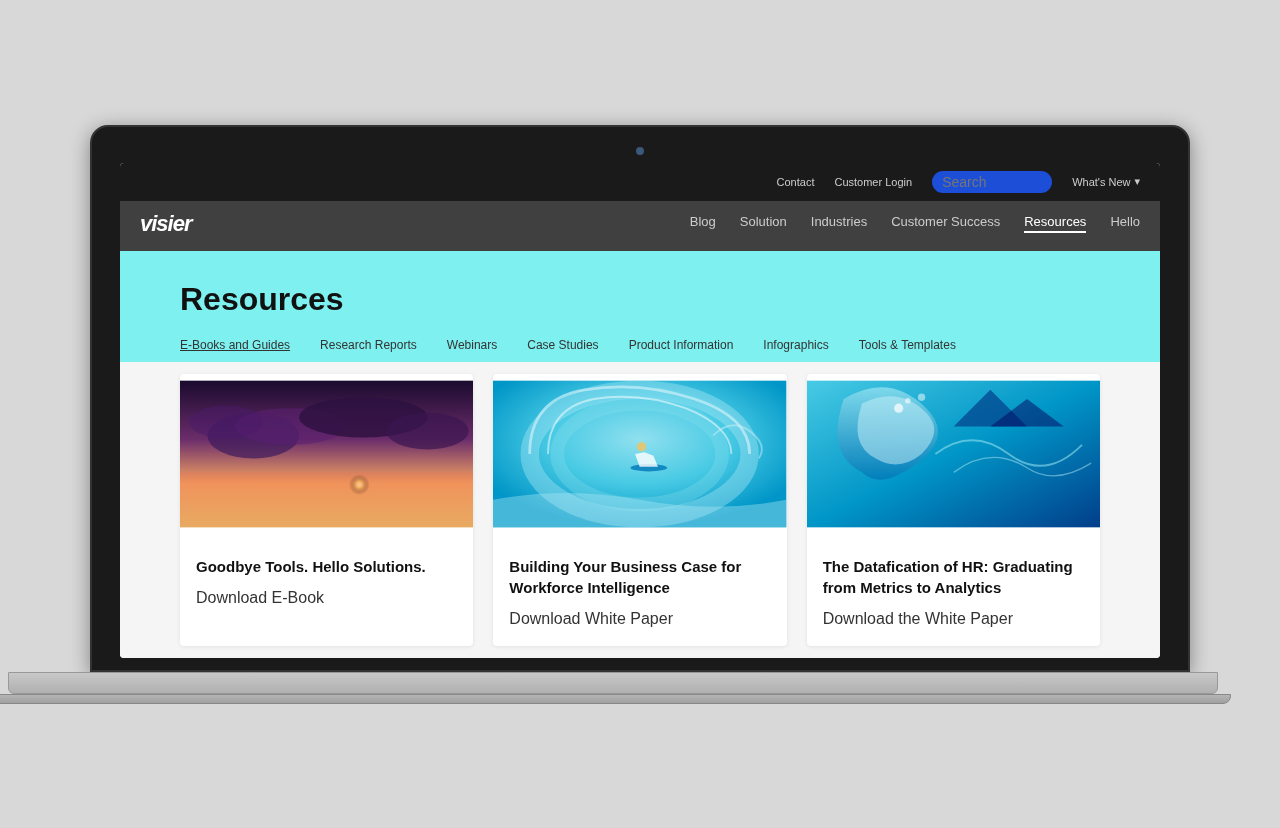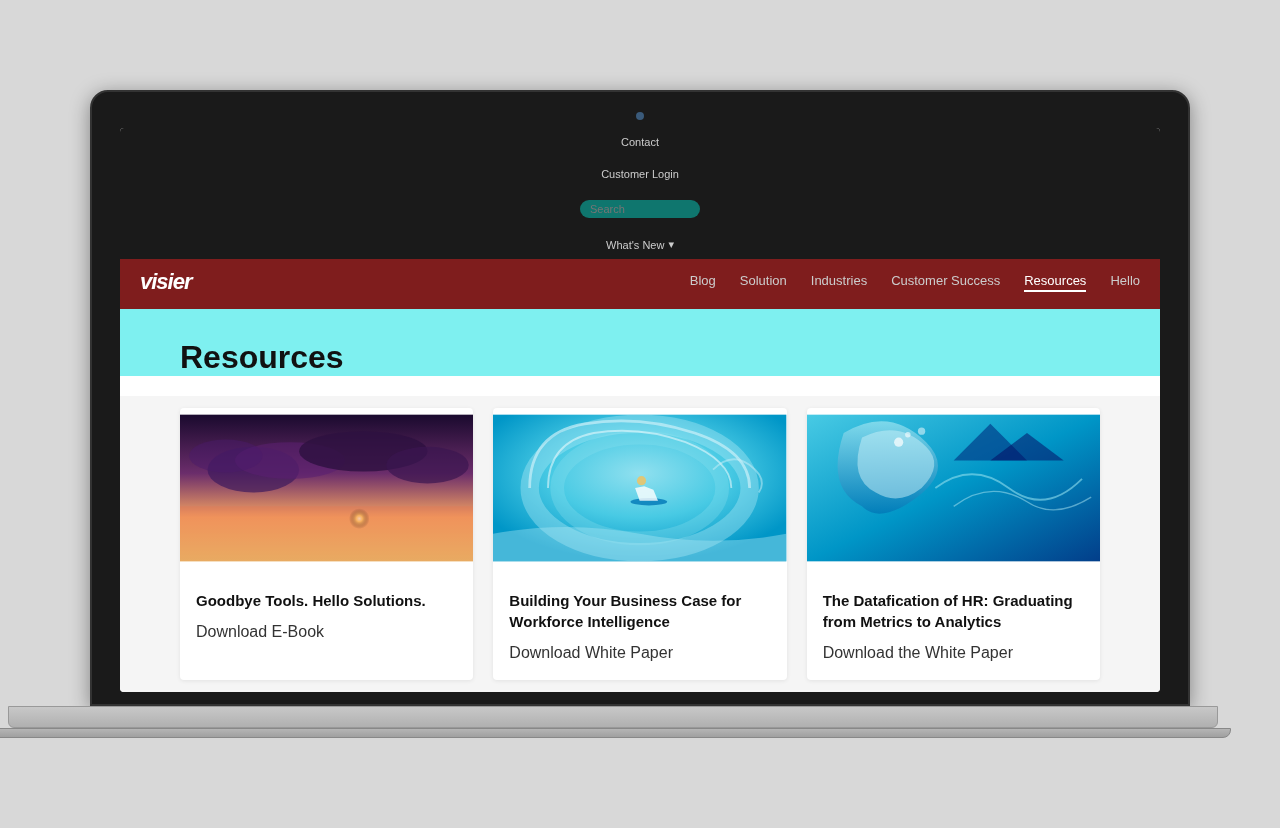--- a/index.html
+++ b/index.html
@@ -69,52 +69,51 @@
     }
 
     
     .top-bar {
       background: #1a1a1a;
       display: flex;
       justify-content: flex-end;
       align-items: center;
       padding: 8px 20px;
       gap: 20px;
-      flex-direction: column;
     }
 
     .top-bar-link {
       color: #ccc;
       font-size: 11px;
       cursor: pointer;
       text-decoration: none;
     }
 
     .top-bar-search {
-      background: #0f766e;
+      background: #1d4ed8;
       border: none;
       border-radius: 12px;
       padding: 3px 10px;
       color: #ccc;
-      font-size: 11px;
+      font-size: 14px;
       width: 120px;
     }
 
     .top-bar-whats-new {
       color: #ccc;
       font-size: 11px;
       cursor: pointer;
       display: flex;
       align-items: flex-end;
       gap: 4px;
     }
 
     
     .nav-bar {
-      background: #7f1d1d;
+      background: #404040;
       display: flex;
       align-items: center;
       padding: 10px 20px 14px 20px;
       gap: 0;
     }
 
     .logo {
       color: #fff;
       font-size: 22px;
       font-weight: 900;
@@ -251,20 +250,29 @@
             <a class="nav-link">Solution</a>
             <a class="nav-link">Industries</a>
             <a class="nav-link">Customer Success</a>
             <a class="nav-link active">Resources</a>
             <a class="nav-link">Hello</a>
           </nav>
         </div>
 
         <div class="resources-hero">
           <h1 class="resources-title">Resources</h1>
+          <div class="resources-tabs">
+            <span class="resources-tab active">E-Books and Guides</span>
+            <span class="resources-tab">Research Reports</span>
+            <span class="resources-tab">Webinars</span>
+            <span class="resources-tab">Case Studies</span>
+            <span class="resources-tab">Product Information</span>
+            <span class="resources-tab">Infographics</span>
+            <span class="resources-tab">Tools &amp; Templates</span>
+          </div>
         </div>
 
         <div class="content-area">
           <div class="cards-grid">
 
             <div class="card">
               <svg class="sunset-art" viewBox="0 0 320 160" xmlns="http://www.w3.org/2000/svg">
                 <defs>
                   <linearGradient id="sky1" x1="0" y1="0" x2="0" y2="1">
                     <stop offset="0%" stop-color="#1a0a2e"></stop>

